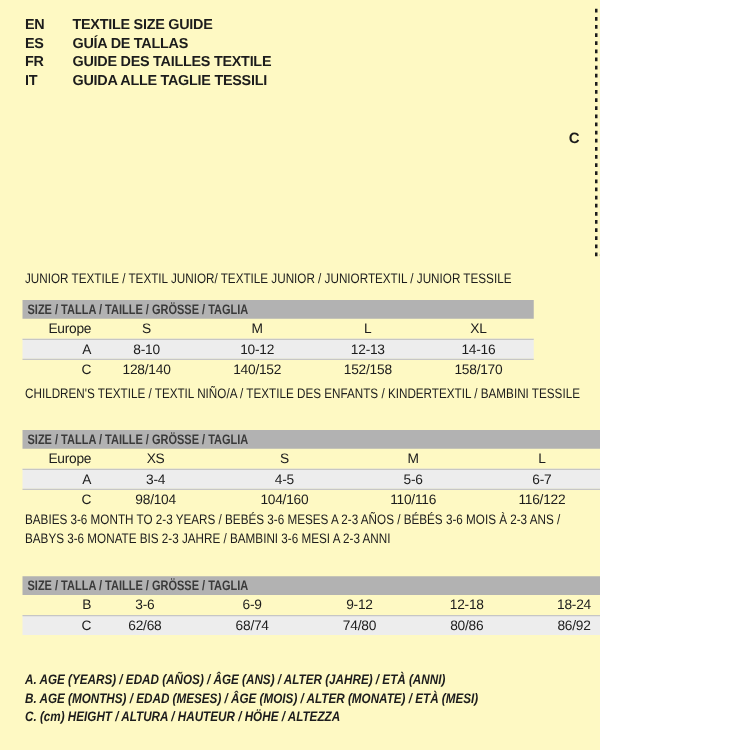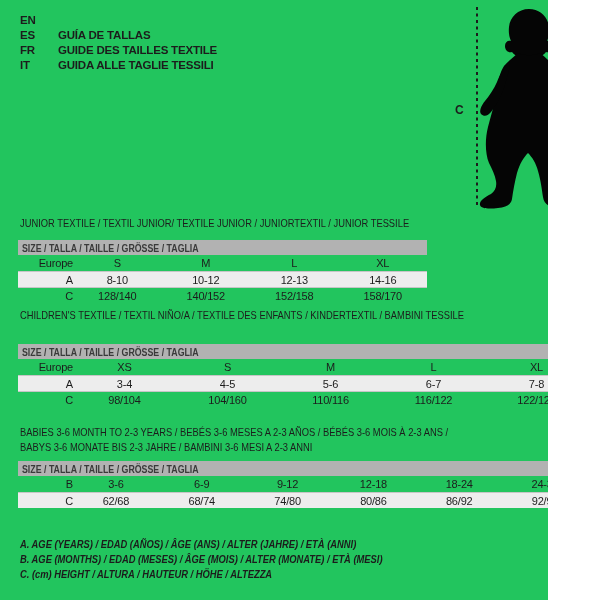--- a/index.html
+++ b/index.html
@@ -1,34 +1,34 @@
 <!DOCTYPE html>
 <html><head>
 <meta charset="utf-8">
 <style>
   html,body{margin:0;padding:0;background:#ffffff;}
   #screen{
-    position:relative;width:548px;height:600px;background:#22c55e;overflow:hidden;
+    position:relative;width:480px;height:600px;background:#fef9c3;overflow:hidden;
     font-family:"Liberation Sans","DejaVu Sans",sans-serif;color:#1c1c1c;
   }
   
   .langs{position:absolute;left:20px;top:13px;}
   .lang-row{display:flex;line-height:15px;font-size:11.5px;font-weight:700;letter-spacing:-.2px;}
   .lang-code{width:38px;flex:0 0 38px;}
   
   .figure-svg{position:absolute;left:468px;top:4px;width:120px;height:208px;}
   .c-label{position:absolute;left:455px;top:103px;font-size:12px;font-weight:700;}
   
   .cx85{display:inline-block;transform:scaleX(.85);transform-origin:0 50%;white-space:nowrap;}
   .cx8{display:inline-block;transform:scaleX(.8);transform-origin:0 50%;white-space:nowrap;}
   
   .sec-title{position:absolute;font-size:11px;font-weight:400;line-height:15px;}
   #sec1-title{left:20px;top:216px;}
   #sec2-title{left:20px;top:308px;}
-  #sec3-title{left:20px;top:425px;}
+  #sec3-title{left:20px;top:409px;}
   
   .stable{position:absolute;}
   #table1{left:18px;top:240px;width:409px;}
   #table2{left:18px;top:344px;width:570px;}
   #table3{left:18px;top:461px;width:570px;}
   .thead{
     height:15px;background:#b2b2b2;color:#3a3a3a;display:flex;align-items:center;
     padding-left:4px;box-sizing:border-box;font-size:11px;font-weight:700;text-align:right;
   }
   .trow{display:flex;align-items:center;height:16px;box-sizing:border-box;font-size:11px;letter-spacing:-.2px;}
@@ -41,20 +41,21 @@
   .note-line{font-size:11px;font-weight:700;line-height:15px;font-style:italic;}
 </style>
 </head>
 <body>
 
 <div id="screen">
 
   <div class="langs">
     <div class="lang-row">
       <span class="lang-code">EN</span>
+      <span class="lang-label">TEXTILE SIZE GUIDE</span>
     </div>
     <div class="lang-row">
       <span class="lang-code">ES</span>
       <span class="lang-label">GUÍA DE TALLAS</span>
     </div>
     <div class="lang-row">
       <span class="lang-code">FR</span>
       <span class="lang-label">GUIDE DES TAILLES TEXTILE</span>
     </div>
     <div class="lang-row">

